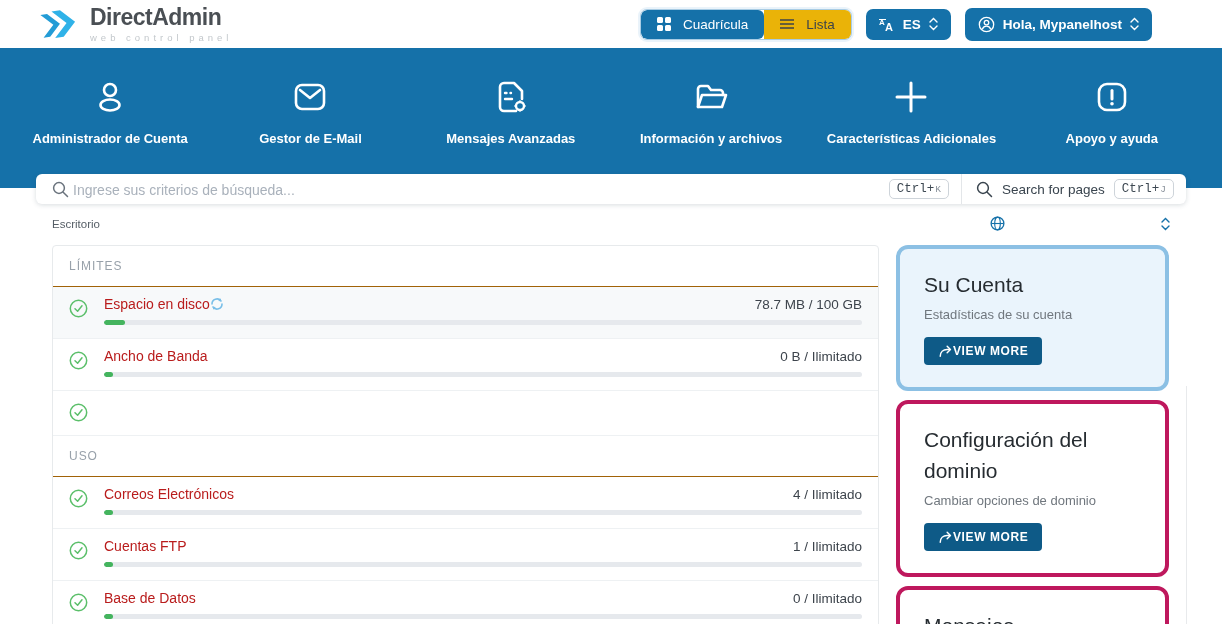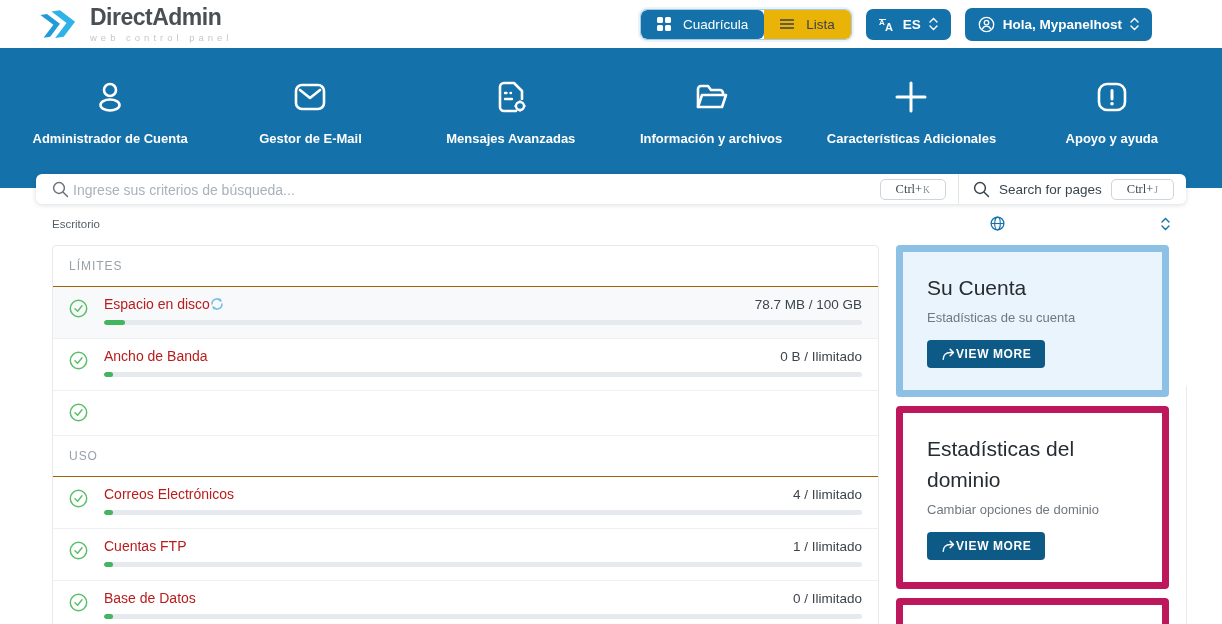--- a/index.html
+++ b/index.html
@@ -31,21 +31,21 @@
 
   
   .page-wrap { width:1150px; margin:0 auto; position:relative; }
   .search-card { position:relative; margin-top:-14px; height:30px; background:#fff;
     border-radius:6px; box-shadow:0 1px 5px rgba(40,60,80,.18); display:flex; align-items:center; z-index:5; }
   .search-left { flex:1; display:flex; align-items:flex-end; gap:4px; padding:0 10px 0 16px; }
   .search-left input { border:none; outline:none; flex:1; font-size:14px; color:#3d444c;
     font-family:inherit; background:transparent; }
   .search-left input::placeholder { color:#a9b1bb; }
   .kbd { display:flex; align-items:baseline; border:1px solid #ced4da; border-radius:5px;
-    padding:2px 15px; font-family:Liberation Serif, serif; font-size:12.5px; color:#3d4852;
+    padding:2px 7px; font-family:Liberation Mono, monospace; font-size:12.5px; color:#3d4852;
     background:#fff; margin-right:12px; }
   .kbd .key { font-size:9.5px; color:#8a929b; margin-left:1px; }
   .search-divider { width:1px; height:30px; background:#e3e6e9; }
   .search-right { display:flex; align-items:center; gap:9px; padding:0 12px 0 14px; }
   .search-right .sp-label { font-size:13.5px; color:#39444e; white-space:nowrap; }
   .search-right .kbd { margin-right:0; }
 
   
   .crumb-row { display:flex; align-items:center; justify-content:space-between;
     padding:12px 16px 10px; }
@@ -66,21 +66,21 @@
   .row-icon { margin-top:3px; flex:0 0 auto; }
   .row-body { flex:1; min-width:0; }
   .row-top { display:flex; justify-content:space-between; align-items:center; }
   .row-label { font-size:14px; color:#b91c1c; display:flex; align-items:center; gap:0; }
   .row-value { font-size:13.5px; color:#3d444c; }
   .bar { height:5px; border-radius:3px; background:#e6e9ed; margin-top:8px; overflow:hidden; }
   .fill { height:100%; border-radius:3px; background:#44b45e; }
 
   
   .sidebar { width:273px; display:flex; flex-direction:column; gap:9px; }
-  .side-card { border:7px solid #be185d; border-radius:4px; background:#fff; padding:21px 24px 22px; }
+  .side-card { border:4px solid #be185d; border-radius:12px; background:#fff; padding:21px 24px 22px; }
   .side-card.highlight { background:#eaf4fc; border-color:#8cc0e4; }
   .side-title { font-size:21px; color:#262c31; line-height:1.45; }
   .side-sub { font-size:13px; color:#70777e; margin-top:7px; }
   .view-more { margin-top:15px; display:inline-flex; align-items:center; gap:1px;
     background:#0e5a87; color:#fff; border:none; border-radius:4px; padding:7px 14px;
     font-size:12px; font-weight:bold; letter-spacing:.05em; font-family:inherit; cursor:pointer; }
 
   svg { display:block; }
 </style>
 </head>
@@ -416,21 +416,21 @@
             <svg width="14" height="13" viewBox="0 0 16 15">
               <path d="M2.5 13 C2.5 8 6 5.2 10.5 5.2 h2.5" fill="none" stroke="#fff" stroke-width="1.7" stroke-linecap="round"></path>
               <path d="M10.5 1.5 L14.3 5.2 L10.5 8.9" fill="none" stroke="#fff" stroke-width="1.7" stroke-linecap="round" stroke-linejoin="round"></path>
             </svg>
           </span>
           <span>VIEW MORE</span>
         </button>
       </div>
 
       <div class="side-card">
-        <div class="side-title">Estadísticas del dominio</div>
+        <div class="side-title">Configuración del dominio</div>
         <div class="side-sub">Cambiar opciones de dominio</div>
         <button class="view-more">
           <span>
             <svg width="14" height="13" viewBox="0 0 16 15">
               <path d="M2.5 13 C2.5 8 6 5.2 10.5 5.2 h2.5" fill="none" stroke="#fff" stroke-width="1.7" stroke-linecap="round"></path>
               <path d="M10.5 1.5 L14.3 5.2 L10.5 8.9" fill="none" stroke="#fff" stroke-width="1.7" stroke-linecap="round" stroke-linejoin="round"></path>
             </svg>
           </span>
           <span>VIEW MORE</span>
         </button>

